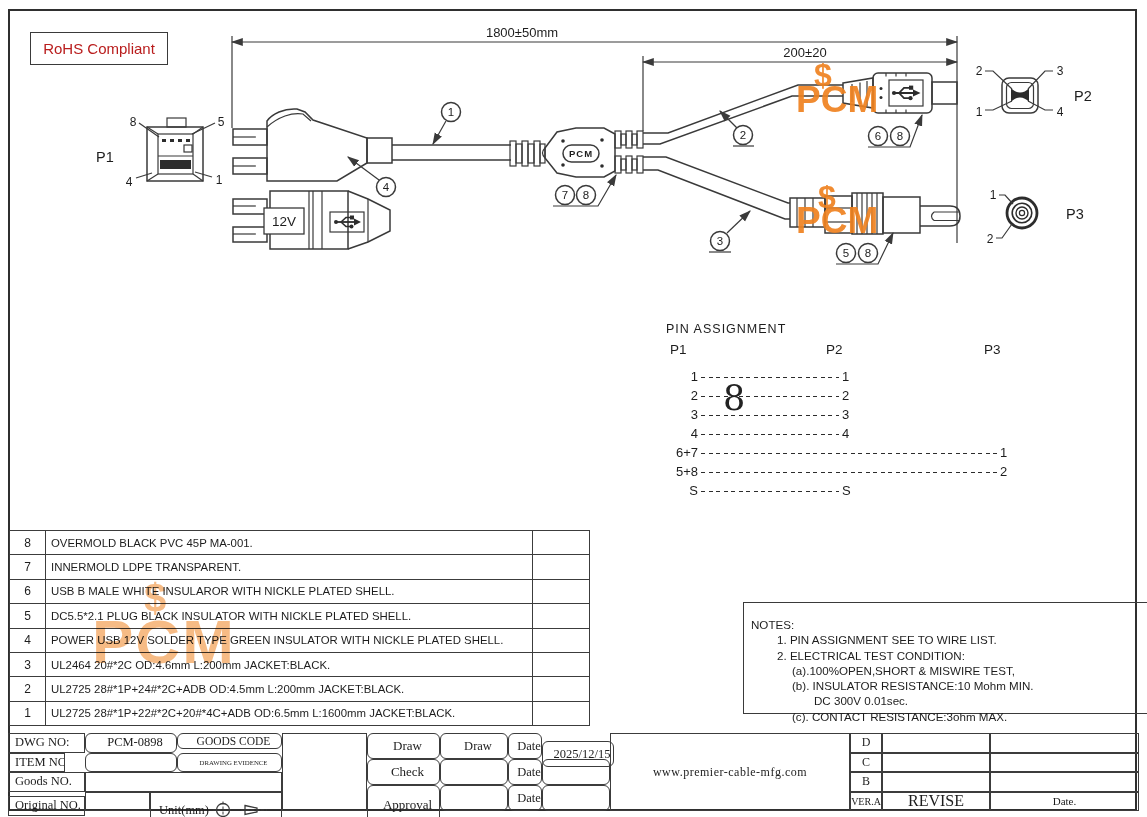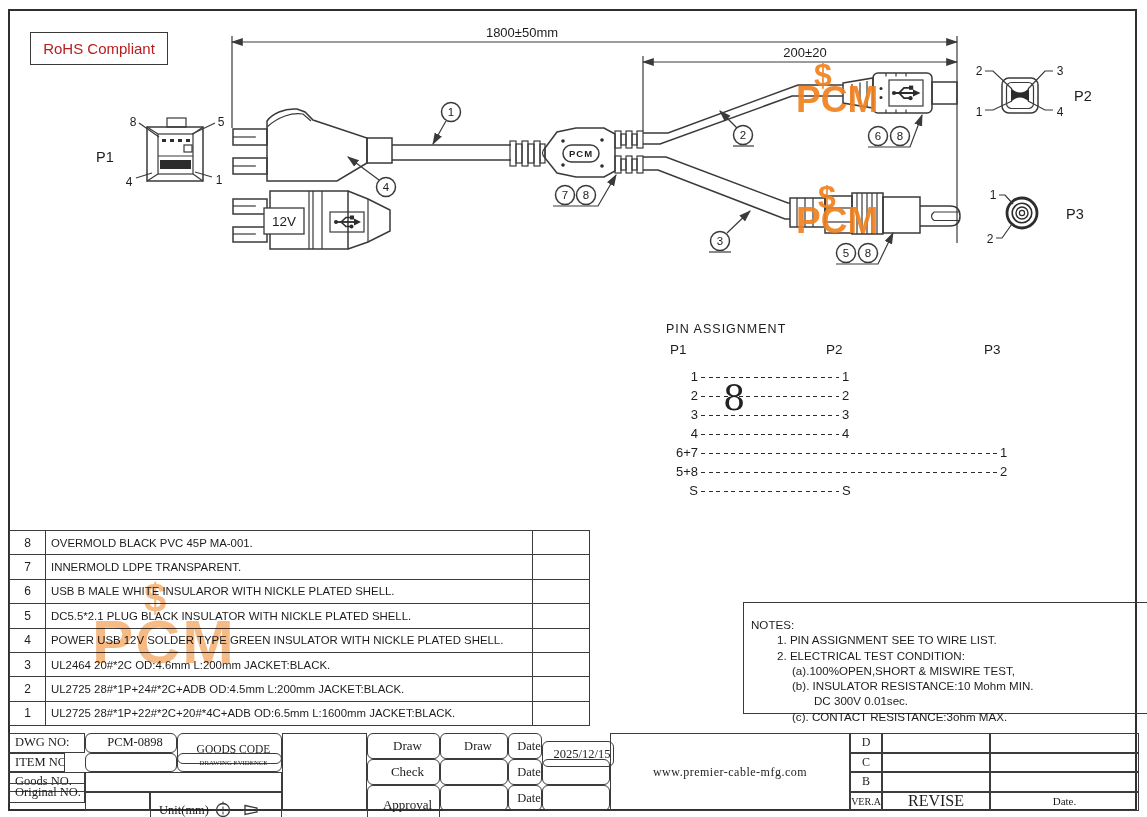--- a/index.html
+++ b/index.html
@@ -400,31 +400,31 @@
   <div class="nl pl2">(a).100%OPEN,SHORT &amp; MISWIRE TEST,</div>
   <div class="nl pl2">(b). INSULATOR RESISTANCE:10 Mohm MIN.</div>
   <div class="nl pl3">DC  300V 0.01sec.</div>
   <div class="nl pl2">(c). CONTACT RESISTANCE:3ohm MAX.</div>
 </div>
 
 <div class="abs" id="tblock">
 
   <div class="cell lab" style="left:0;top:0;width:77px;height:19.5px;">DWG NO:</div>
   <div class="cell ctr" style="left:77px;top:0;width:92px;height:19.5px;">PCM-0898</div>
-  <div class="cell ctr" style="left:169px;top:0;width:105px;height:31px;font-size:11.5px;">GOODS CODE</div>
+  <div class="cell ctr" style="left:169px;top:0;width:105px;height:16px;font-size:11.5px;">GOODS CODE</div>
   <div class="cell" style="left:274px;top:0;width:85px;height:78px;"></div>
 
   <div class="cell lab" style="left:0;top:19.5px;width:57px;height:19.5px;">ITEM NO.</div>
   <div class="cell ctr" style="left:77px;top:19.5px;width:92px;height:19.5px;"></div>
   <div class="cell ctr sm" style="left:169px;top:19.5px;width:105px;height:19.5px;">DRAWING EVIDENCE</div>
 
   <div class="cell lab" style="left:0;top:39px;width:77px;height:19.5px;">Goods NO.</div>
   <div class="cell" style="left:77px;top:39px;width:197px;height:19.5px;"></div>
 
-  <div class="cell lab" style="left:0;top:50px;width:77px;height:19.5px;text-align:center;">Original NO.</div>
+  <div class="cell lab" style="left:0;top:63px;width:77px;height:19.5px;text-align:center;">Original NO.</div>
   <div class="cell" style="left:77px;top:58.5px;width:65px;height:19.5px;"></div>
   <div class="cell lab" id="unitcell" style="left:142px;top:58.5px;width:132px;height:37px;padding-left:8px;">
     <span>Unit(mm)</span>
     <svg width="58" height="18" viewBox="0 0 58 18">
       <circle cx="12" cy="9" r="6.5" fill="none" stroke="#3a3a3a" stroke-width="1.3"></circle>
       <line x1="2" y1="9" x2="22" y2="9" stroke="#3a3a3a" stroke-width="1" stroke-dasharray="3,2"></line>
       <line x1="12" y1="0.5" x2="12" y2="17.5" stroke="#3a3a3a" stroke-width="1" stroke-dasharray="3,2"></line>
       <path d="M34,4.5 L46,7 L46,11 L34,13.5 Z" fill="none" stroke="#3a3a3a" stroke-width="1.3"></path>
       <line x1="30" y1="9" x2="56" y2="9" stroke="#3a3a3a" stroke-width="1" stroke-dasharray="3,2"></line>
     </svg>

